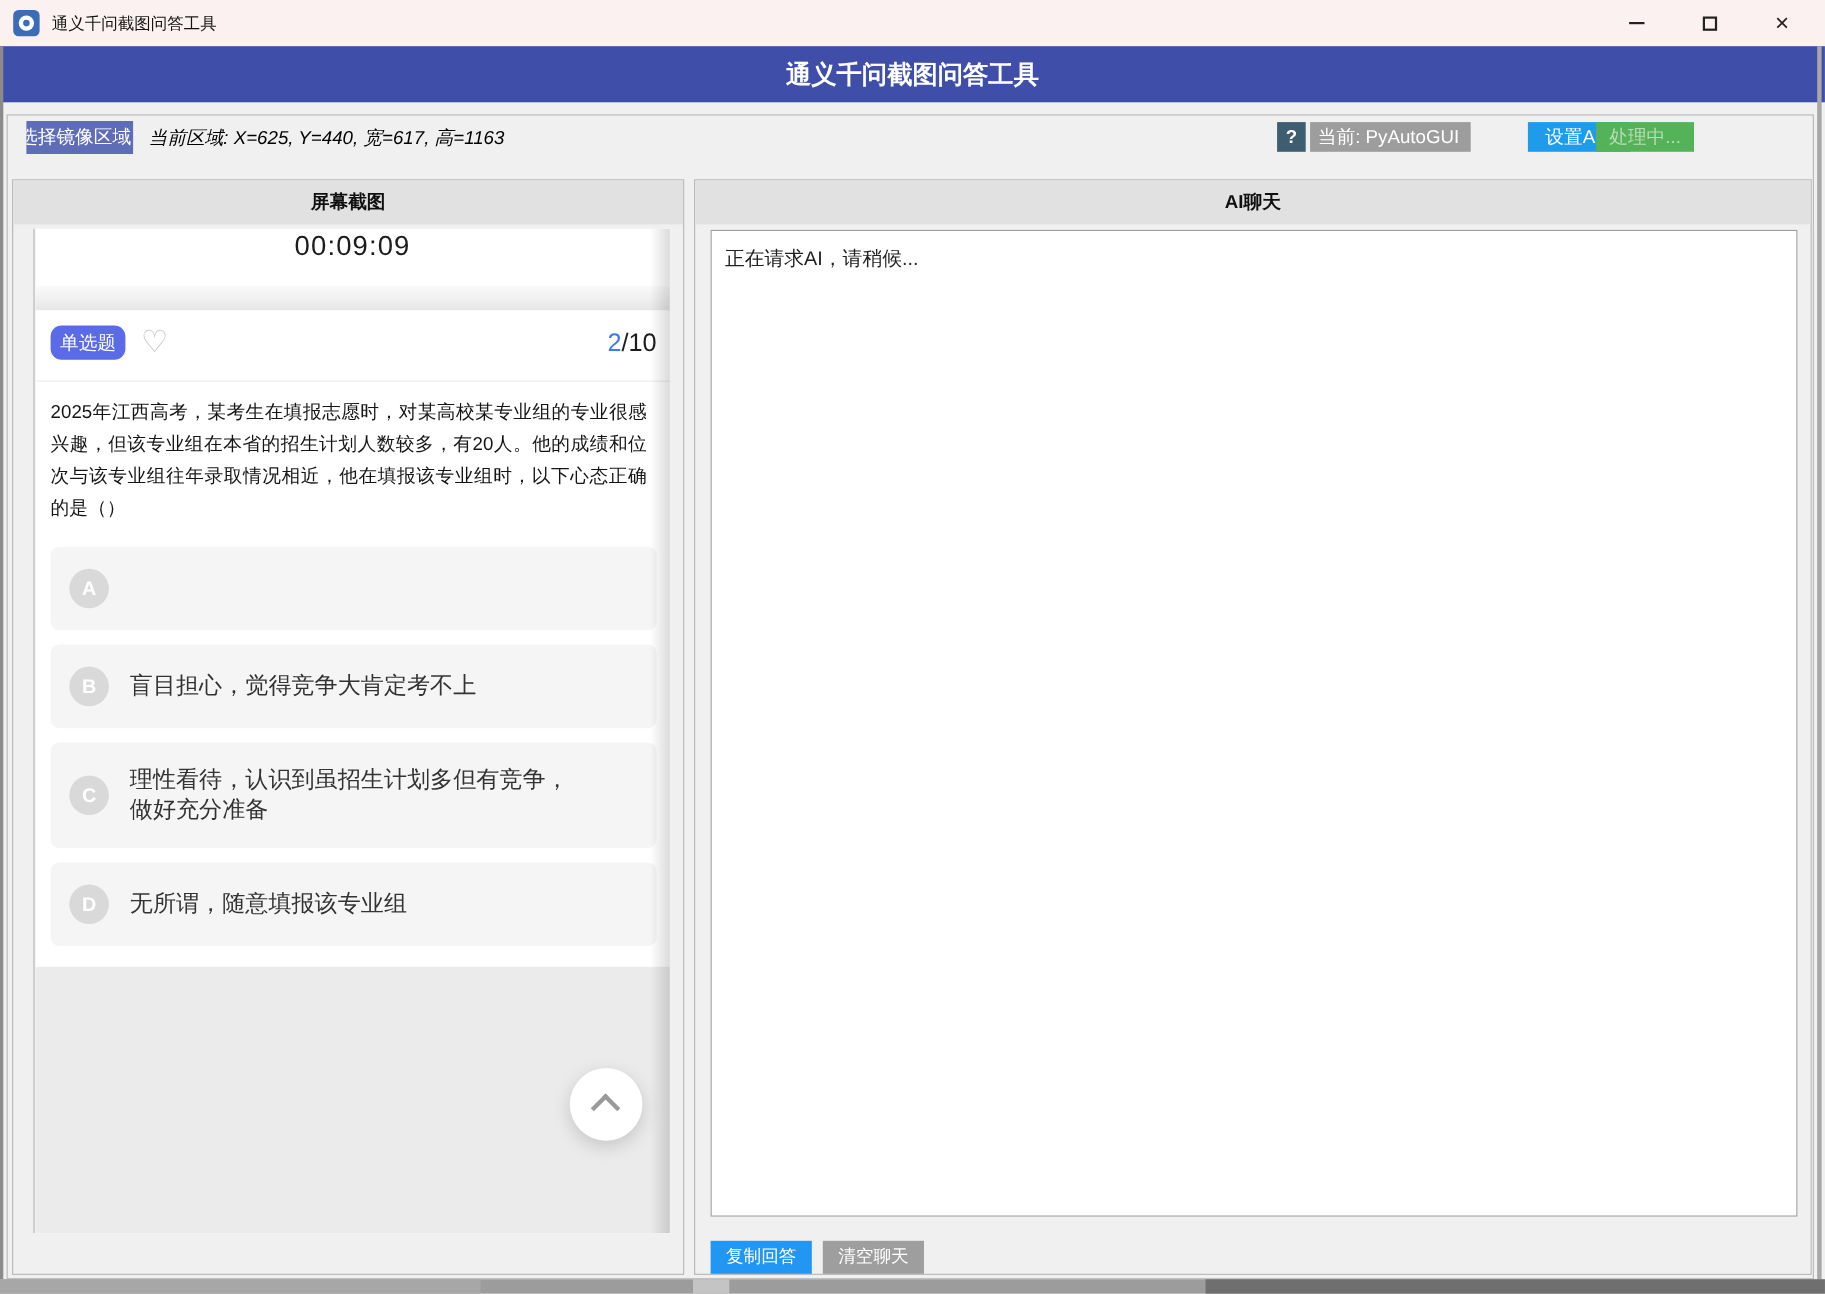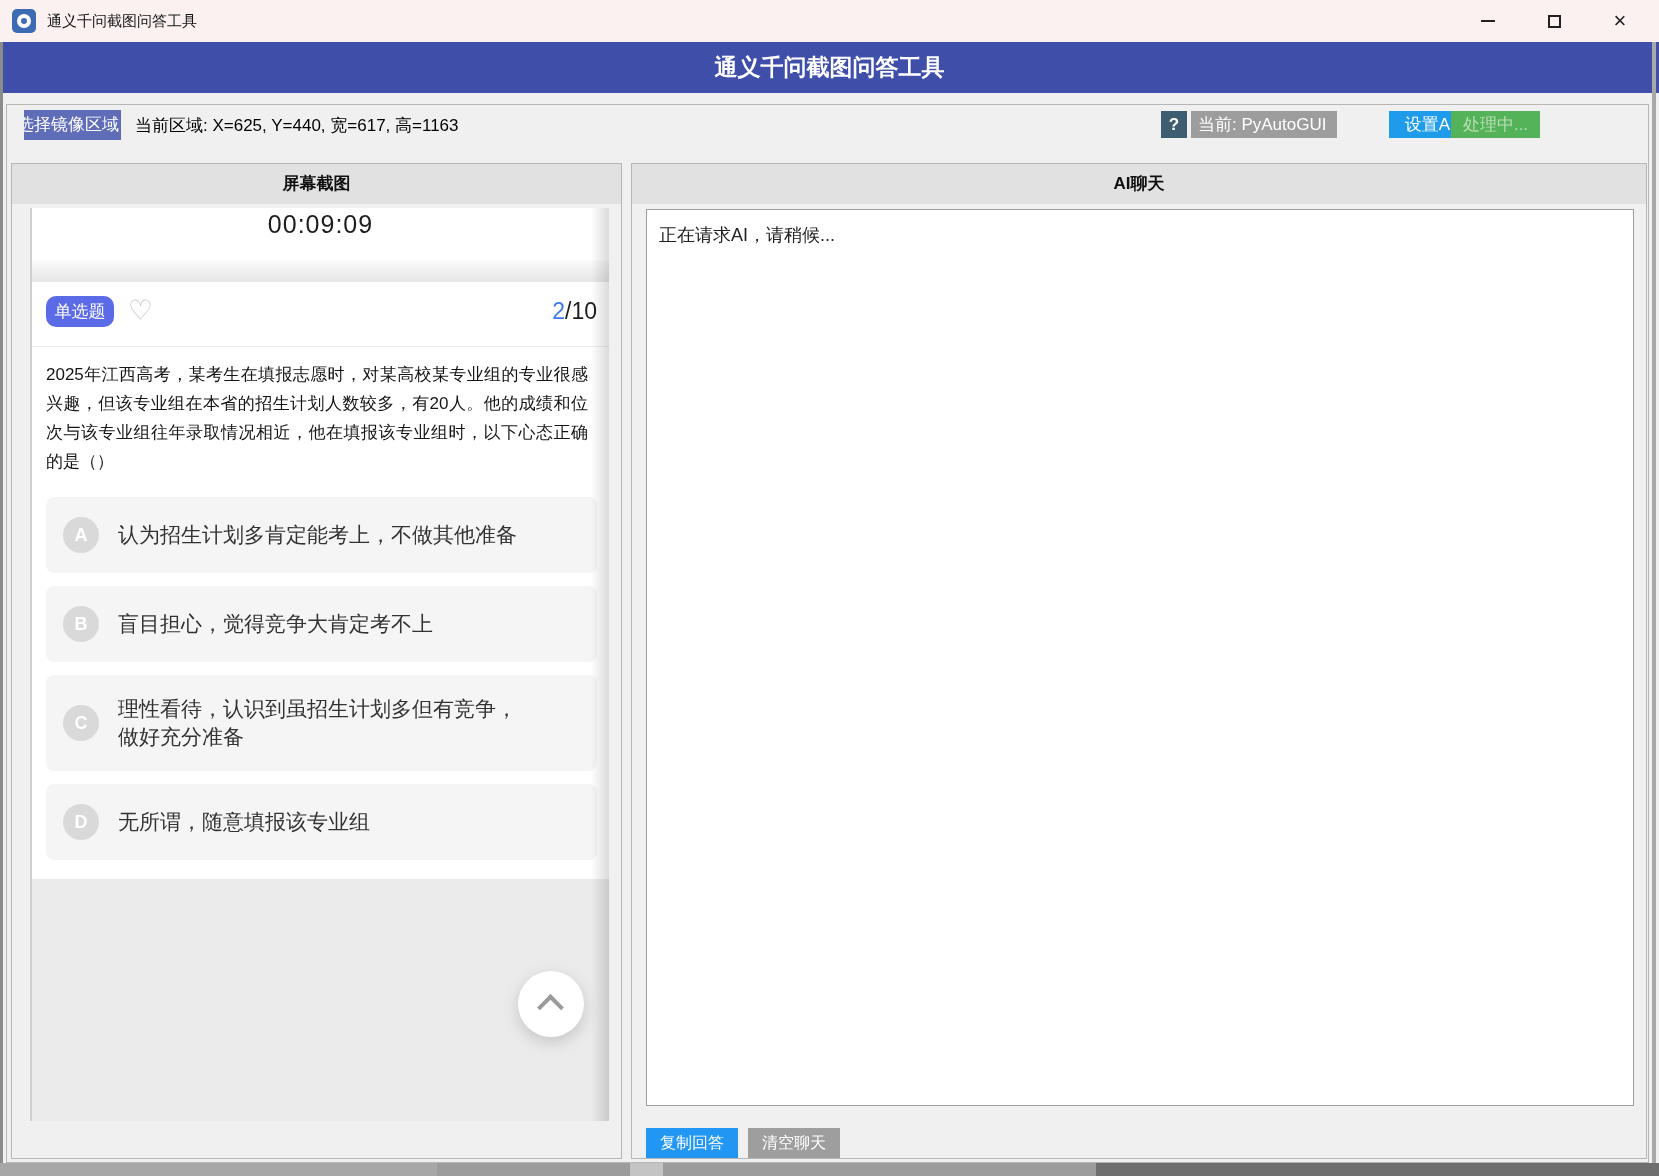--- a/index.html
+++ b/index.html
@@ -29,21 +29,21 @@
             font-size:23px; font-weight:bold; text-align:center; line-height:51px; }
 
   
   .edge-left  { left:0; top:42px; width:3px; height:1121px; background:#8b8b8b; }
   .edge-right { left:1652px; top:42px; width:4px; height:1121px; background:#a8a8a8; }
   .frame { left:6px; top:104px; width:1643px; height:1059px; border:1px solid #b6b6b6; background:#f0f0f0; }
 
   
   .btn-select-region { left:24px; top:110px; width:97px; height:30px; background:#5f6cb8; color:#fff;
       font-size:17px; line-height:30px; white-space:nowrap; overflow:hidden; text-indent:-7px; text-align:left; border:none; }
-  .region-label { left:135px; top:114px; font-size:17px; color:#000; }
+  .region-label { left:135px; top:114px; font-size:17px; color:#000;font-style:italic; }
   .help-btn { left:1161px; top:111px; width:26px; height:27px; background:#3f5d70; color:#fff; font-weight:bold;
       font-size:17px; text-align:center; line-height:27px; border:none; }
   .current-api { left:1191px; top:111px; width:146px; height:27px; background:#9d9d9d; color:#fff;
       font-size:17px; line-height:27px; padding-left:7px; white-space:nowrap; overflow:hidden; }
   .set-api { left:1345px; top:111px; width:93px; height:27px; background:#1e9ceb; color:#fff;
       font-size:17px; line-height:27px; text-align:center; border:none;margin-left:44px; }
   .processing { left:1451px; top:111px; width:89px; height:27px; background:#54b358; color:#b9dcb6;
       font-size:17px; line-height:27px; text-align:center; border:none; }
 
   
@@ -141,21 +141,20 @@
       <div class="abs heart">♡</div>
       <div class="abs progress"><span class="cur">2</span><span>/10</span></div>
     </div>
     <div class="abs q-divider"></div>
 
     <div class="abs q-text">2025年江西高考，某考生在填报志愿时，对某高校某专业组的专业很感兴趣，但该专业组在本省的招生计划人数较多，有20人。他的成绩和位次与该专业组往年录取情况相近，他在填报该专业组时，以下心态正确的是（）</div>
 
     <div class="abs options">
       <div class="option">
         <div class="opt-circle">A</div>
-        <div class="opt-text">认为招生计划多肯定能考上，不做其他准备</div>
       </div>
       <div class="option">
         <div class="opt-circle">B</div>
         <div class="opt-text">盲目担心，觉得竞争大肯定考不上</div>
       </div>
       <div class="option">
         <div class="opt-circle">C</div>
         <div class="opt-text">理性看待，认识到虽招生计划多但有竞争，做好充分准备</div>
       </div>
       <div class="option">

